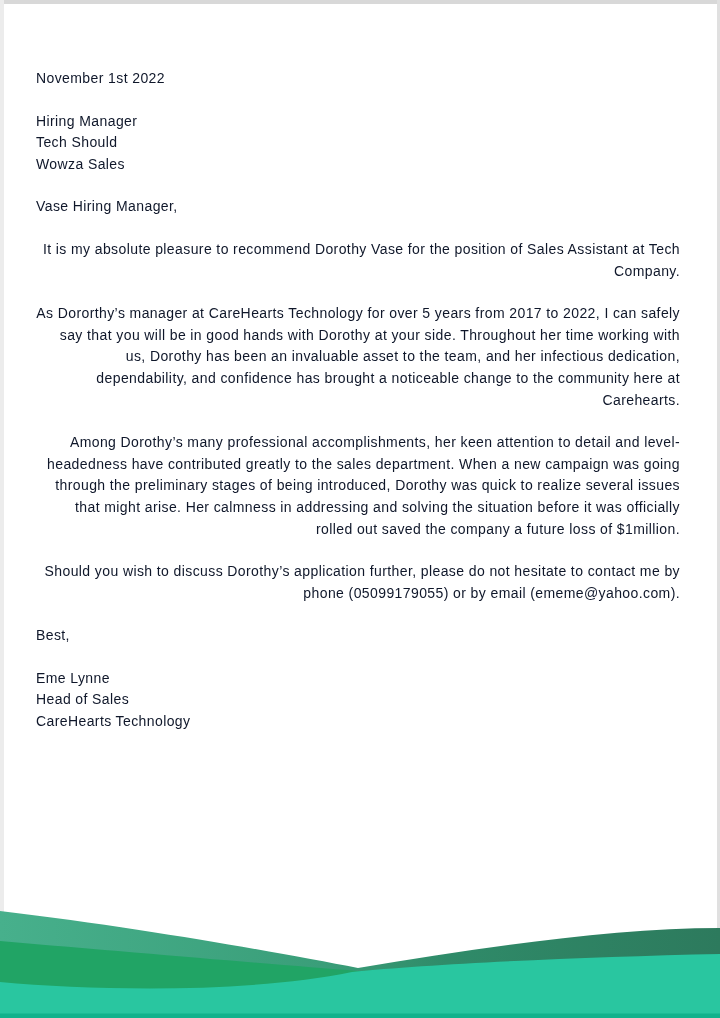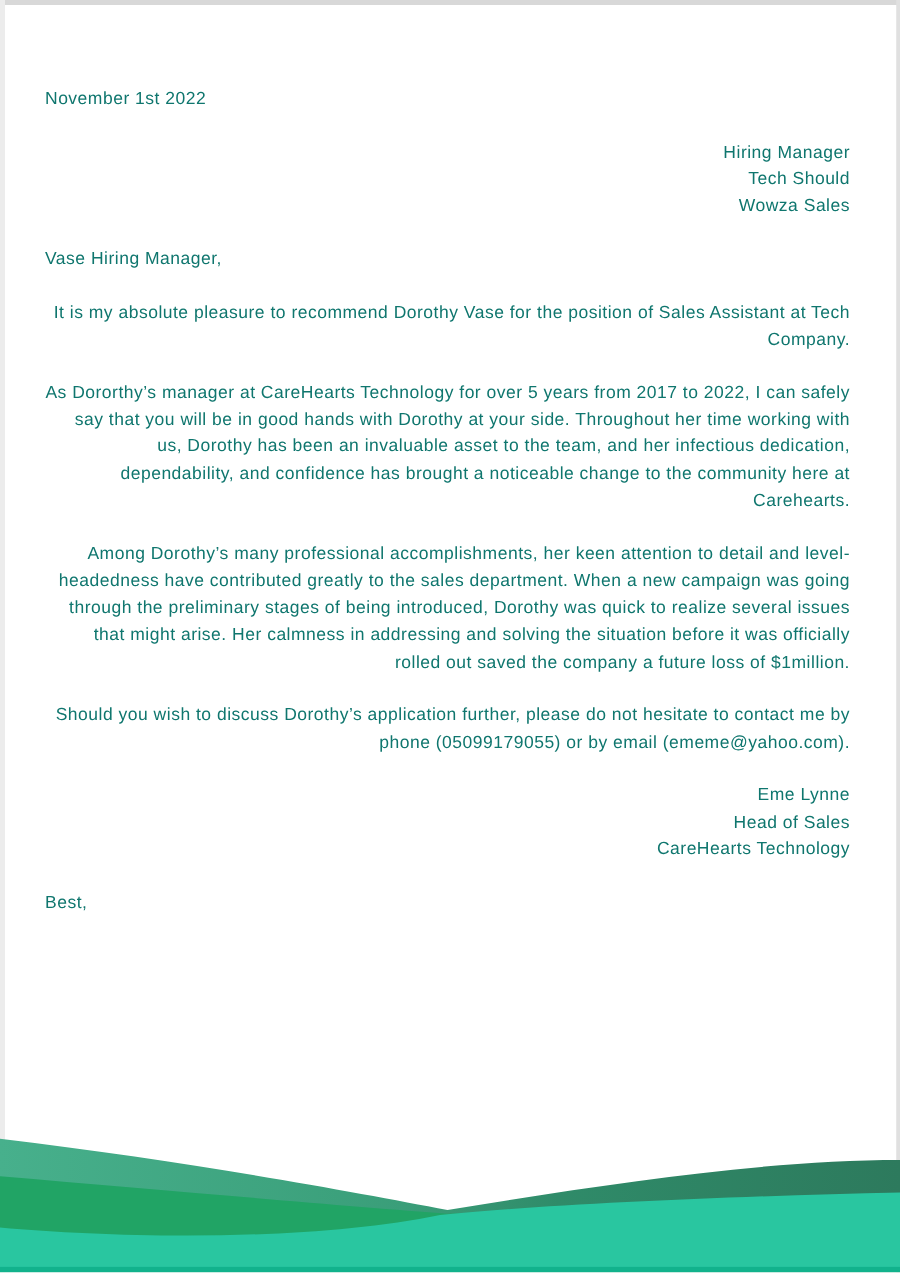--- a/index.html
+++ b/index.html
@@ -29,29 +29,29 @@
   }
   .border-right {
     position: absolute; top: 0; right: 0; bottom: 0; width: 3px;
     background: #e0e0e0;
   }
   .content {
     position: absolute;
     top: 68px;
     left: 36px;
     width: 644px;
-    color: #0f766e;
+    color: #0f172a;
     font-size: 14px;
     line-height: 21.6px;
     letter-spacing: 0.4px;
     font-weight: 400;
   }
   .block { margin: 0 0 21px 0; }
   .content p { margin: 0 0 21px 0; text-align: right; }
-  .line { display: block; text-align: right; }
+  .line { display: block; }
   .footer-wave {
     position: absolute;
     left: 0;
     bottom: 0;
     width: 720px;
     height: 115px;
     display: block;
   }
 </style>
 </head>
@@ -73,27 +73,27 @@
       <span class="line">Wowza Sales</span>
     </div>
 
     <div class="block">Vase Hiring Manager,</div>
 
     <p>It is my absolute pleasure to recommend Dorothy Vase for the position of Sales Assistant at Tech Company.</p>
     <p>As Dororthy’s manager at CareHearts Technology for over 5 years from 2017 to 2022, I can safely say that you will be in good hands with Dorothy at your side. Throughout her time working with us, Dorothy has been an invaluable asset to the team, and her infectious dedication, dependability, and confidence has brought a noticeable change to the community here at Carehearts.</p>
     <p>Among Dorothy’s many professional accomplishments, her keen attention to detail and level-headedness have contributed greatly to the sales department. When a new campaign was going through the preliminary stages of being introduced, Dorothy was quick to realize several issues that might arise. Her calmness in addressing and solving the situation before it was officially rolled out saved the company a future loss of $1million.</p>
     <p>Should you wish to discuss Dorothy’s application further, please do not hesitate to contact me by phone (05099179055) or by email (ememe@yahoo.com).</p>
 
+    <div class="block">Best,</div>
+
     <div class="block">
       <span class="line">Eme Lynne</span>
       <span class="line">Head of Sales</span>
       <span class="line">CareHearts Technology</span>
     </div>
-
-    <div class="block">Best,</div>
 
   </div>
 
   <svg class="footer-wave" viewBox="0 0 720 115" preserveAspectRatio="none" xmlns="http://www.w3.org/2000/svg">
     <defs>
       <linearGradient id="waveGrad" x1="0" y1="0" x2="1" y2="0">
         <stop offset="0" stop-color="#47b08c"></stop>
         <stop offset="0.45" stop-color="#3a9e79"></stop>
         <stop offset="0.62" stop-color="#2f8b69"></stop>
         <stop offset="1" stop-color="#2d7a5d"></stop>

